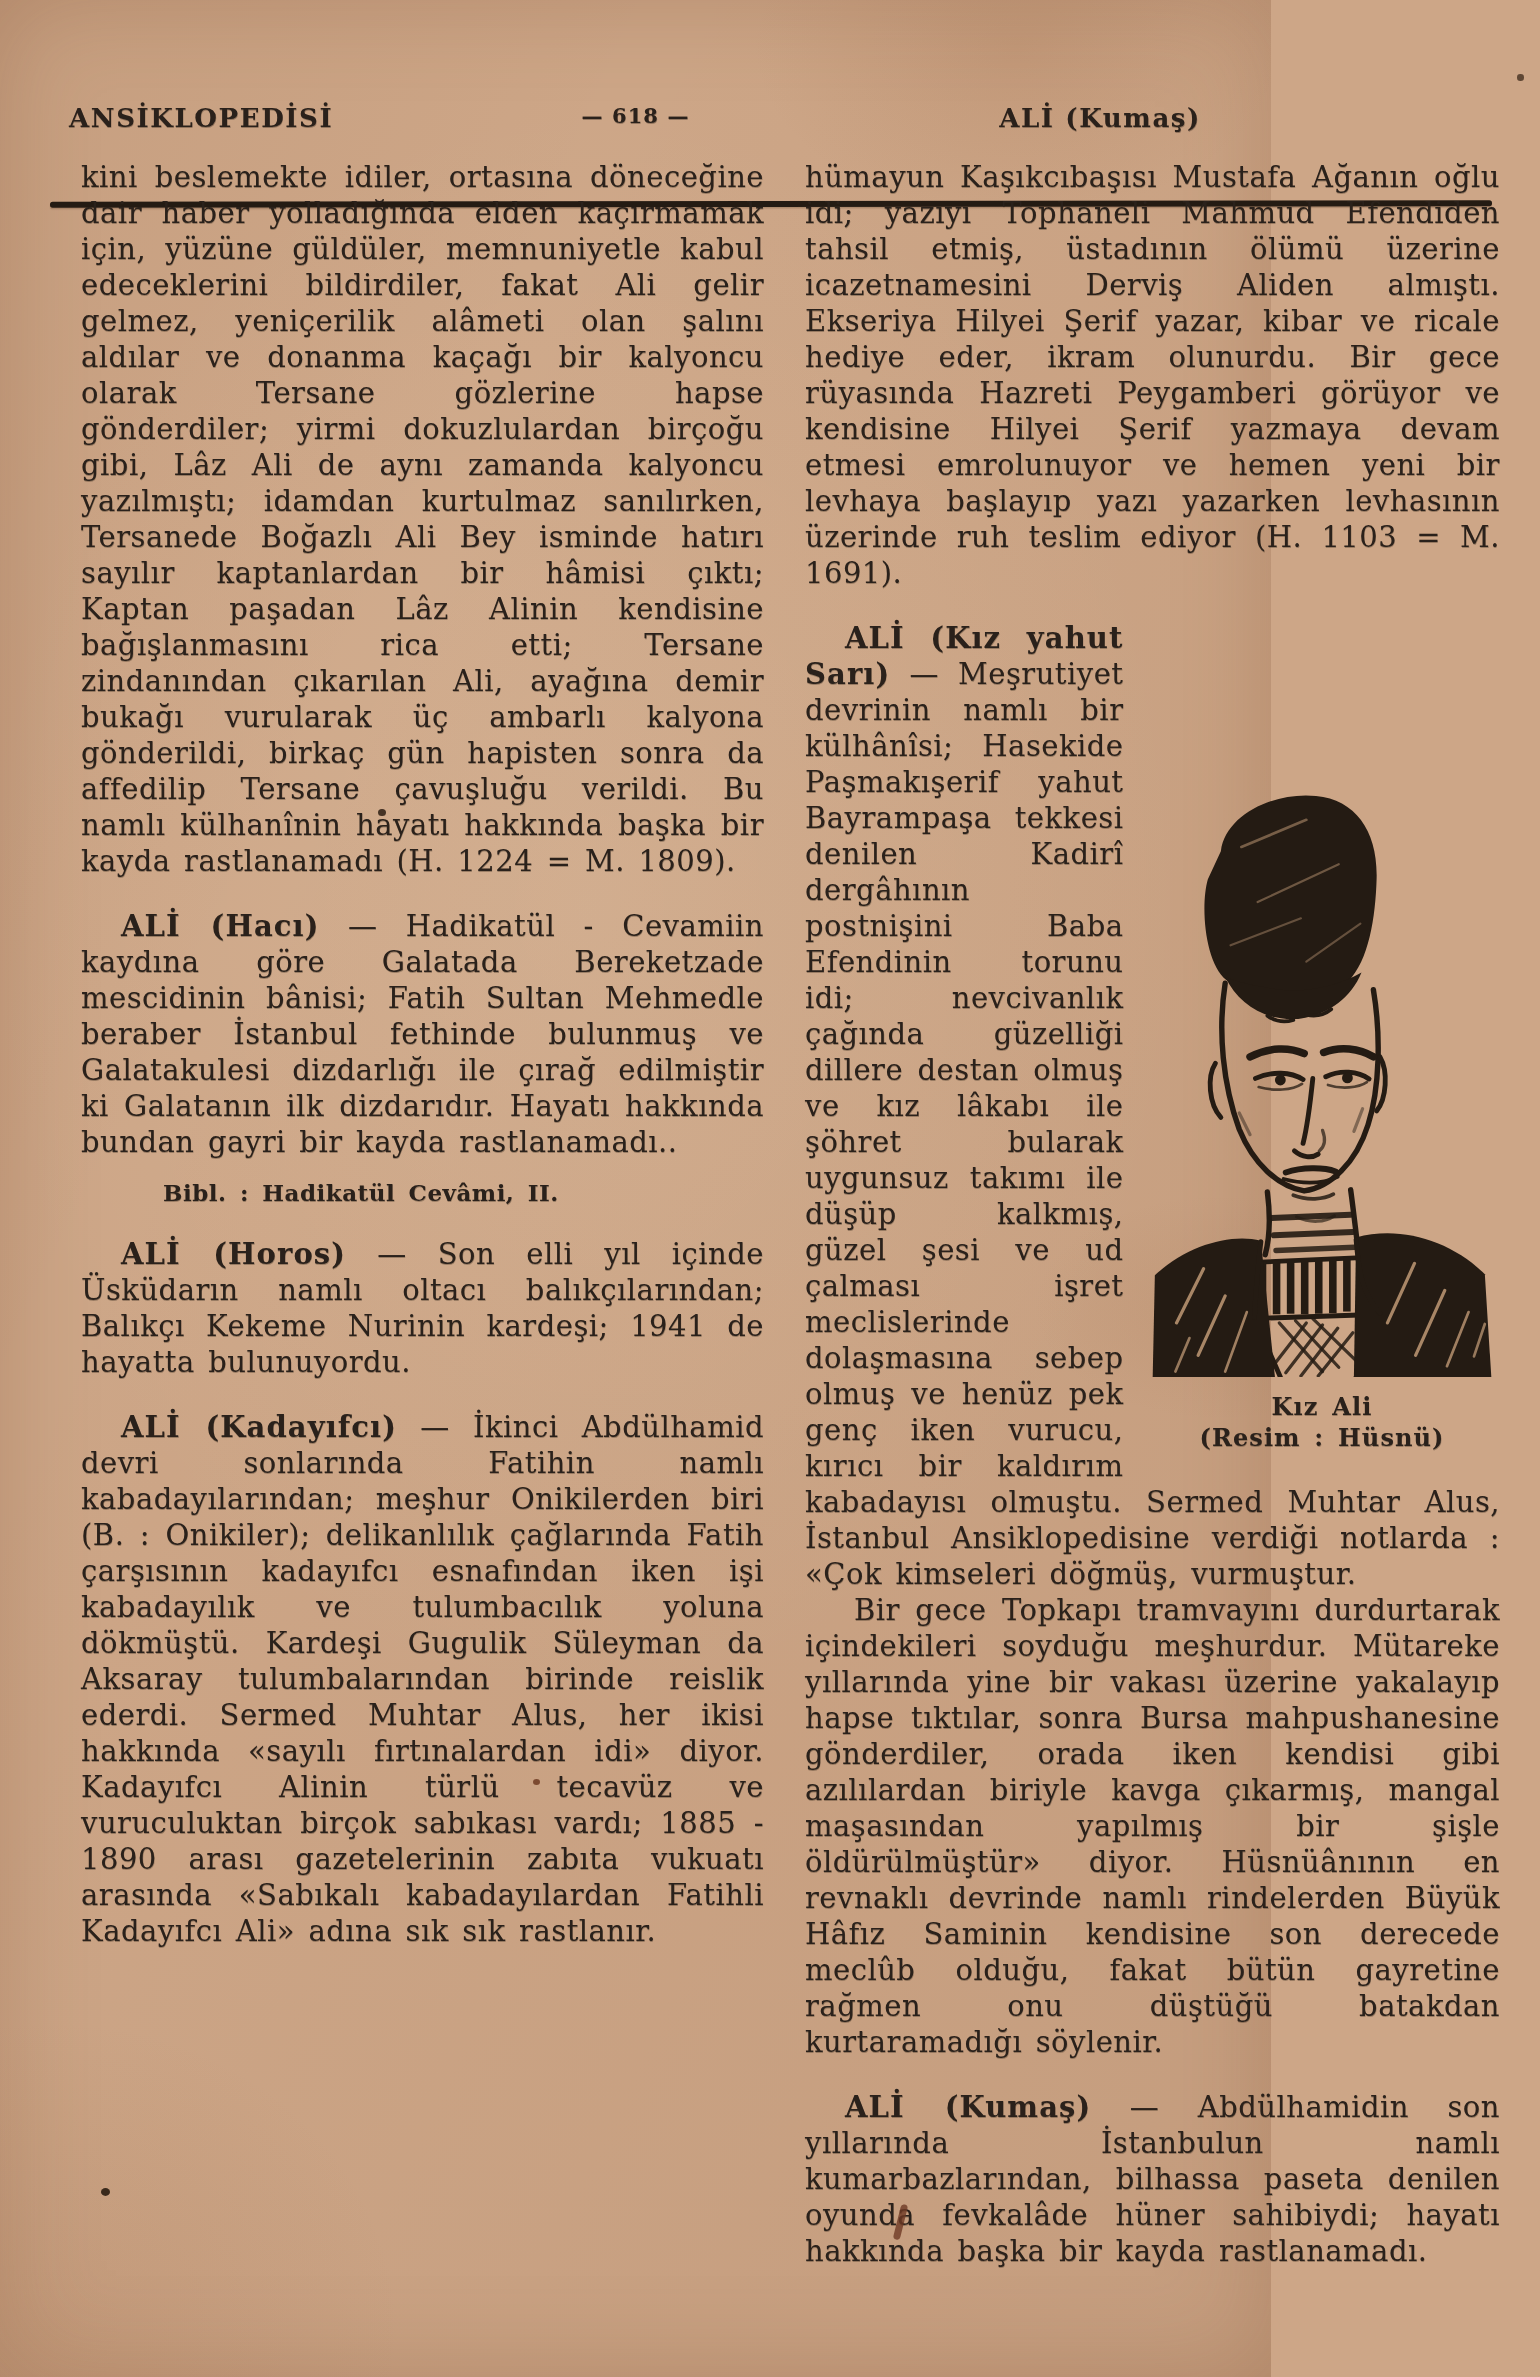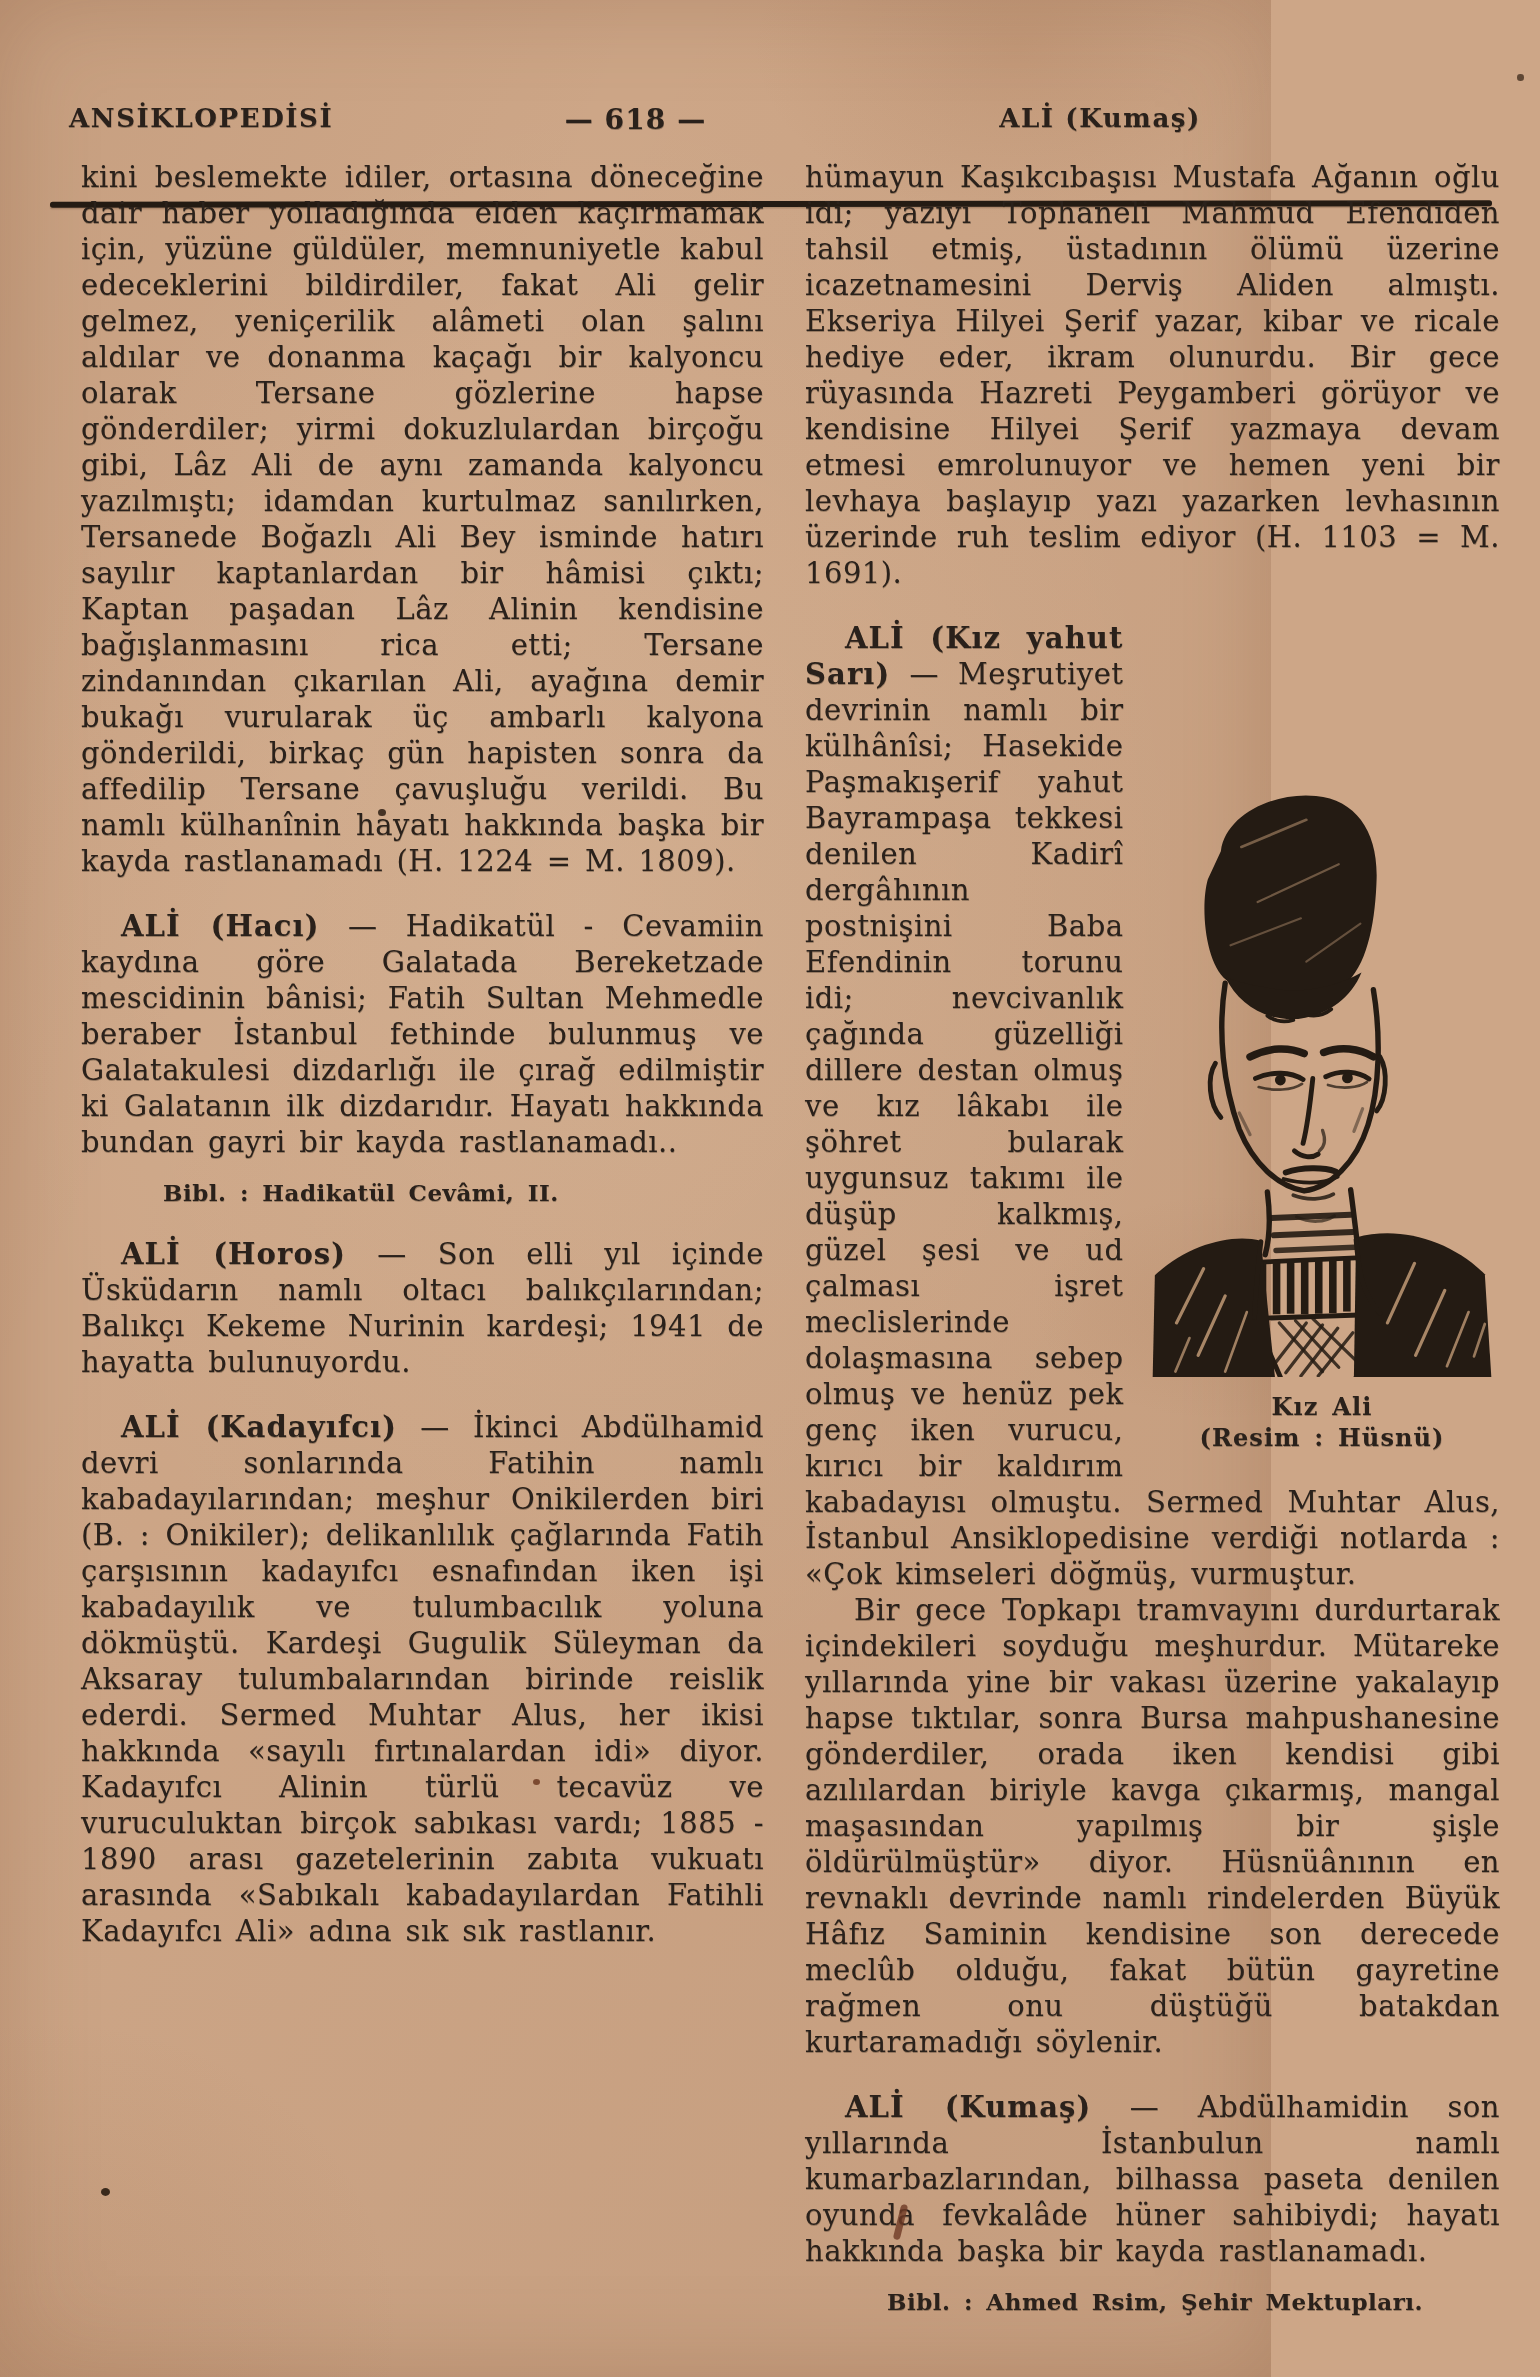--- a/index.html
+++ b/index.html
@@ -20,21 +20,21 @@
       linear-gradient(115deg, rgba(118,70,38,.07), rgba(0,0,0,0) 28%, rgba(118,70,38,.09) 96%);
     box-shadow: inset 0 0 97px rgba(110,65,35,.25);
     color:#2a211b;
   }
   .hdr{
     position:absolute;top:103px;font-weight:bold;font-size:26px;
     letter-spacing:1.6px;white-space:nowrap;
     text-shadow:0.3px 0.5px 0 rgba(40,30,20,.35);
   }
   .hdr-left{left:69px;}
-  .hdr-center{left:0;right:0;text-align:center;letter-spacing:1.1px;font-size:28px;}
+  .hdr-center{left:0;right:0;text-align:center;letter-spacing:1.1px;font-size:21px;}
   .hdr-right{right:70px;}
   .rule{
     position:absolute;left:50px;top:201px;width:1442px;height:6px;
     background:#241b13;border-radius:2.7px;transform:rotate(-.06deg);
     box-shadow:0 1.6px 1.1px rgba(80,50,30,.25);
   }
   .col{
     position:absolute;top:159px;
     font-size:29px;line-height:36px;text-align:justify;
     letter-spacing:0.5px;word-spacing:3.8px;
@@ -179,21 +179,20 @@
         </svg>
         <span class="figcap1">Kız Ali</span>
         <span class="figcap2">(Resim : Hüsnü)</span>
       </span>
       <b class="head">ALİ (Kız yahut Sarı)</b><span> — Meşrutiyet devrinin namlı bir külhânîsi; Hasekide Paşmakışerif yahut Bayrampaşa tekkesi denilen Kadirî dergâhının postnişini Baba Efendinin torunu idi; nevcivanlık çağında güzelliği dillere destan olmuş ve kız lâkabı ile şöhret bularak uygunsuz takımı ile düşüp kalkmış, güzel şesi ve ud çalması işret meclislerinde dolaşmasına sebep olmuş ve henüz pek genç iken vurucu, kırıcı bir kaldırım kabadayısı olmuştu. Sermed Muhtar Alus, İstanbul Ansiklopedisine verdiği notlarda : «Çok kimseleri döğmüş, vurmuştur.</span>
     </p>
 
     <p class="para indent">Bir gece Topkapı tramvayını durdurtarak içindekileri soyduğu meşhurdur. Mütareke yıllarında yine bir vakası üzerine yakalayıp hapse tıktılar, sonra Bursa mahpushanesine gönderdiler, orada iken kendisi gibi azılılardan biriyle kavga çıkarmış, mangal maşasından yapılmış bir şişle öldürülmüştür» diyor. Hüsnüânının en revnaklı devrinde namlı rindelerden Büyük Hâfız Saminin kendisine son derecede meclûb olduğu, fakat bütün gayretine rağmen onu düştüğü batakdan kurtaramadığı söylenir.</p>
 
     <p class="para entry"><b class="head">ALİ (Kumaş)</b><span> — Abdülhamidin son yıllarında İstanbulun namlı kumarbazlarından, bilhassa paseta denilen oyunda fevkalâde hüner sahibiydi; hayatı hakkında başka bir kayda rastlanamadı.</span></p>
-    <p class="para bibl">Bibl. : Ahmed Rsim, Şehir Mektupları.</p>
   </div>
 
   <div class="speck speck-a"></div>
   <div class="speck speck-b"></div>
   <div class="speck speck-c"></div>
   <div class="speck speck-d"></div>
   <div class="speck speck-e"></div>
 
 </div>
 

